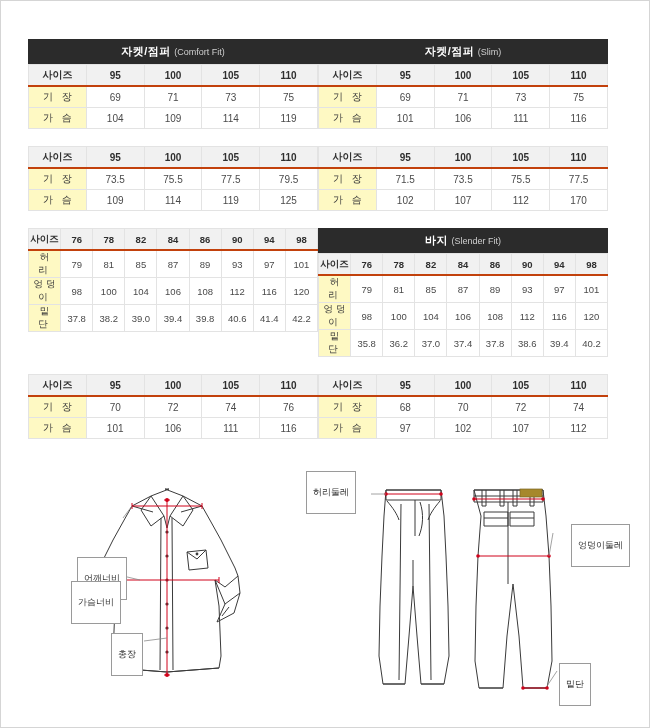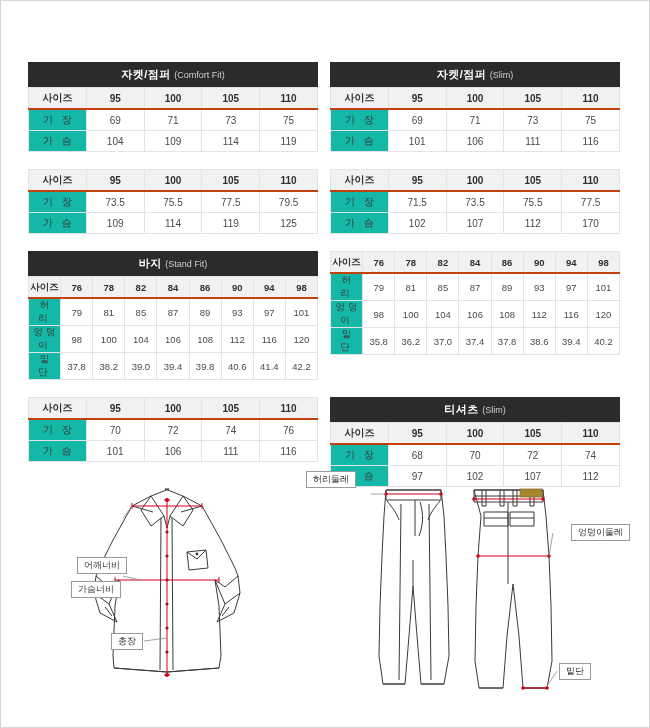--- a/index.html
+++ b/index.html
@@ -23,22 +23,21 @@
     position: relative;
     background: #fff;
   }
   .tables-grid {
     position: absolute;
     top: 38px;
     left: 27px;
     width: 596px;
     display: flex;
     flex-wrap: wrap;
-    gap: 0px 12px;
-    margin-top: 23px;
+    gap: 0px 0;
   }
   .table-block {
     width: 290px;
     margin-bottom: 17px;
   }
   table.size-table {
     width: 100%;
     border-collapse: collapse;
     table-layout: fixed;
     font-size: 10px;
@@ -70,21 +69,21 @@
     background: #f1f1f1;
     font-weight: bold;
     color: #2f2f2f;
     font-size: 10px;
     border-bottom: 2px solid #c2410c;
   }
   table.size-table thead th.rowhead {
     background: #f1f1f1;
   }
   table.size-table td.rowhead {
-    background: #14b8a6;
+    background: #fef9c3;
     font-weight: normal;
     color: #3a3a3a;
     letter-spacing: 3px;
     text-indent: 3px;
   }
   table.size-table tbody tr td {
     background: #ffffff;
   }
   table.size-table.wide thead th,
   table.size-table.wide td {
@@ -98,21 +97,21 @@
     top: 455px;
     width: 650px;
     height: 273px;
   }
   .callout {
     position: absolute;
     border: 1px solid #9a9a9a;
     background: #ffffff;
     font-size: 9px;
     color: #333;
-    padding: 3px 6px;
+    padding: 16px 6px;
     white-space: nowrap;
     line-height: 1;
     text-align: center;
   }
   svg.art {
     position: absolute;
     left: 0;
     top: 0;
   }
 </style>
@@ -235,21 +234,20 @@
               <td>102</td>
               <td>107</td>
               <td>112</td>
               <td>170</td>
             </tr>
           </tbody>
         </table>
       </div>
       <div class="table-block">
         <table class="size-table wide">
-          <caption><span>바지</span> <span class="fit">(Stand Fit)</span></caption>
           <thead>
             <tr>
               <th class="rowhead">사이즈</th>
               <th>76</th>
               <th>78</th>
               <th>82</th>
               <th>84</th>
               <th>86</th>
               <th>90</th>
               <th>94</th>
@@ -288,20 +286,21 @@
               <td>39.8</td>
               <td>40.6</td>
               <td>41.4</td>
               <td>42.2</td>
             </tr>
           </tbody>
         </table>
       </div>
       <div class="table-block">
         <table class="size-table wide">
+          <caption><span>바지</span> <span class="fit">(Slender Fit)</span></caption>
           <thead>
             <tr>
               <th class="rowhead">사이즈</th>
               <th>76</th>
               <th>78</th>
               <th>82</th>
               <th>84</th>
               <th>86</th>
               <th>90</th>
               <th>94</th>
@@ -369,21 +368,20 @@
               <td>101</td>
               <td>106</td>
               <td>111</td>
               <td>116</td>
             </tr>
           </tbody>
         </table>
       </div>
       <div class="table-block">
         <table class="size-table">
-          <caption><span>티셔츠</span> <span class="fit">(Slim)</span></caption>
           <thead>
             <tr>
               <th class="rowhead">사이즈</th>
               <th>95</th>
               <th>100</th>
               <th>105</th>
               <th>110</th>
             </tr>
           </thead>
           <tbody>

